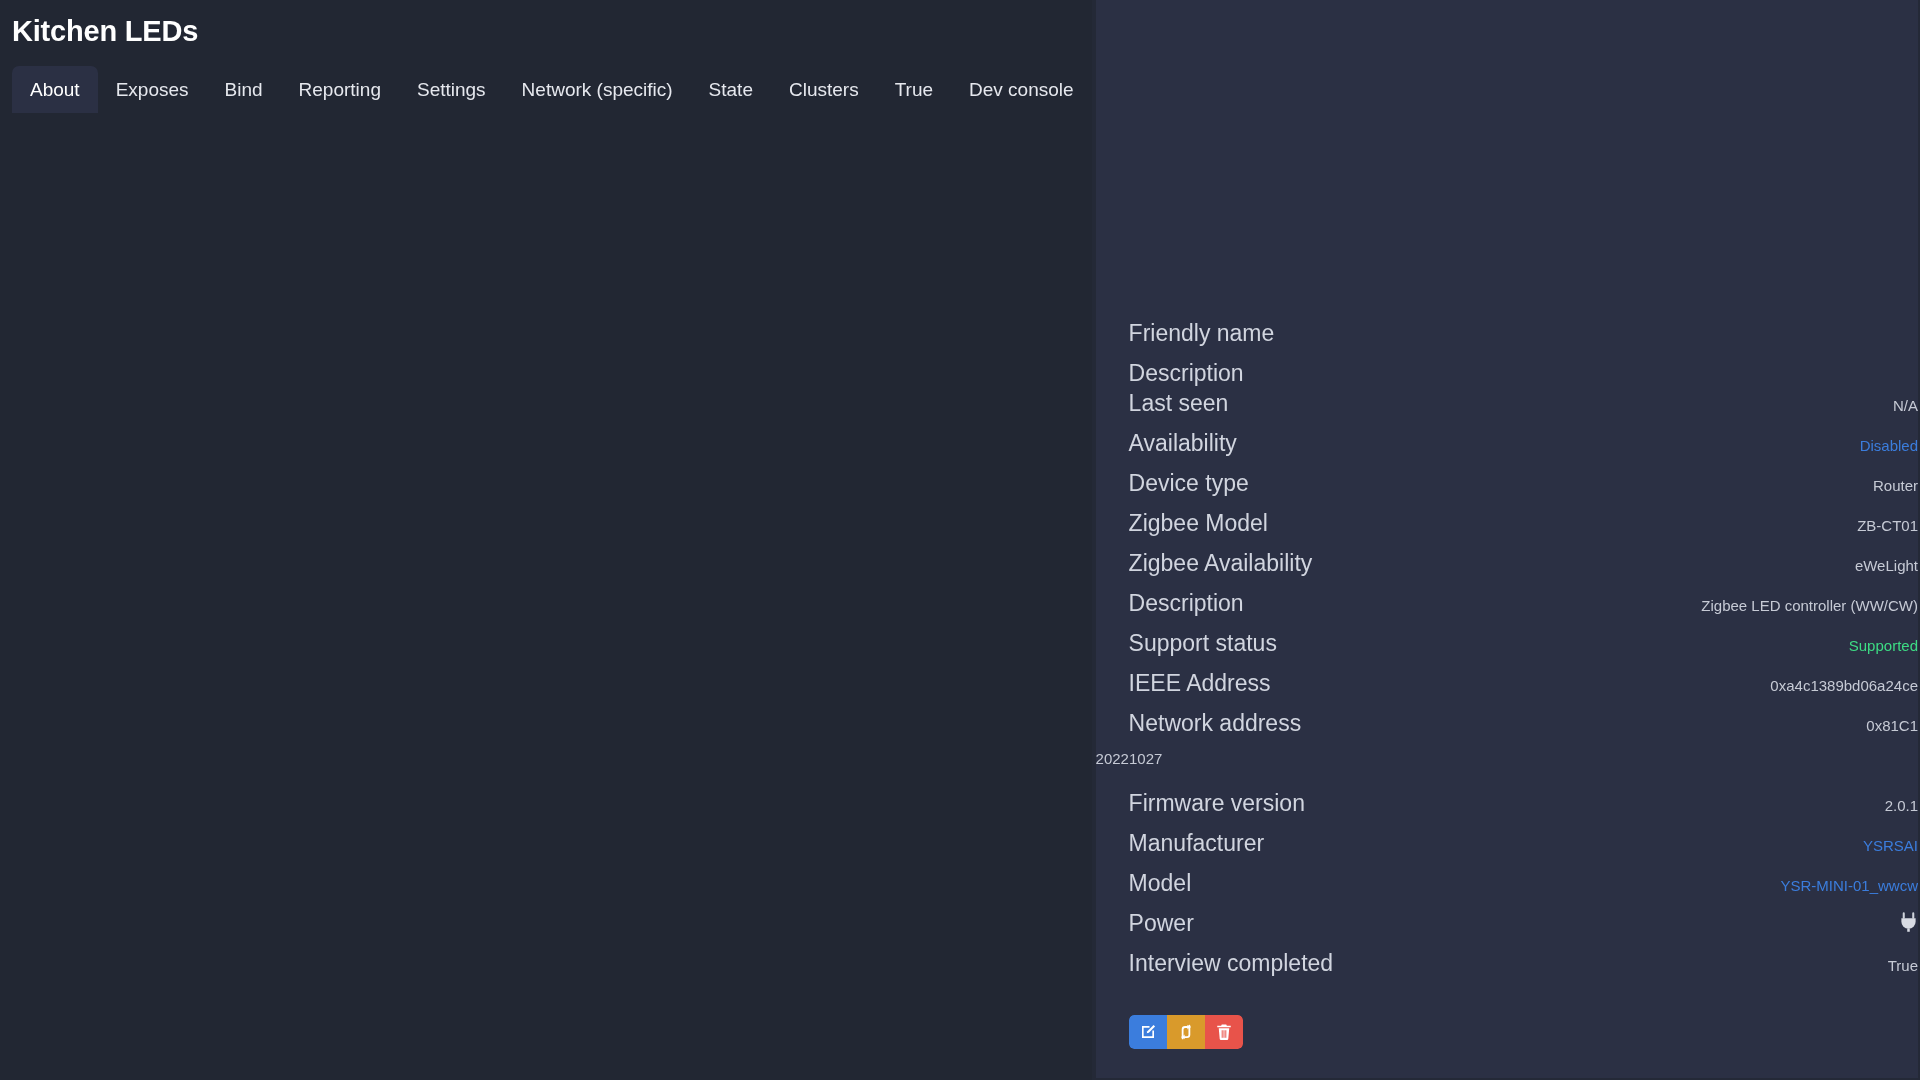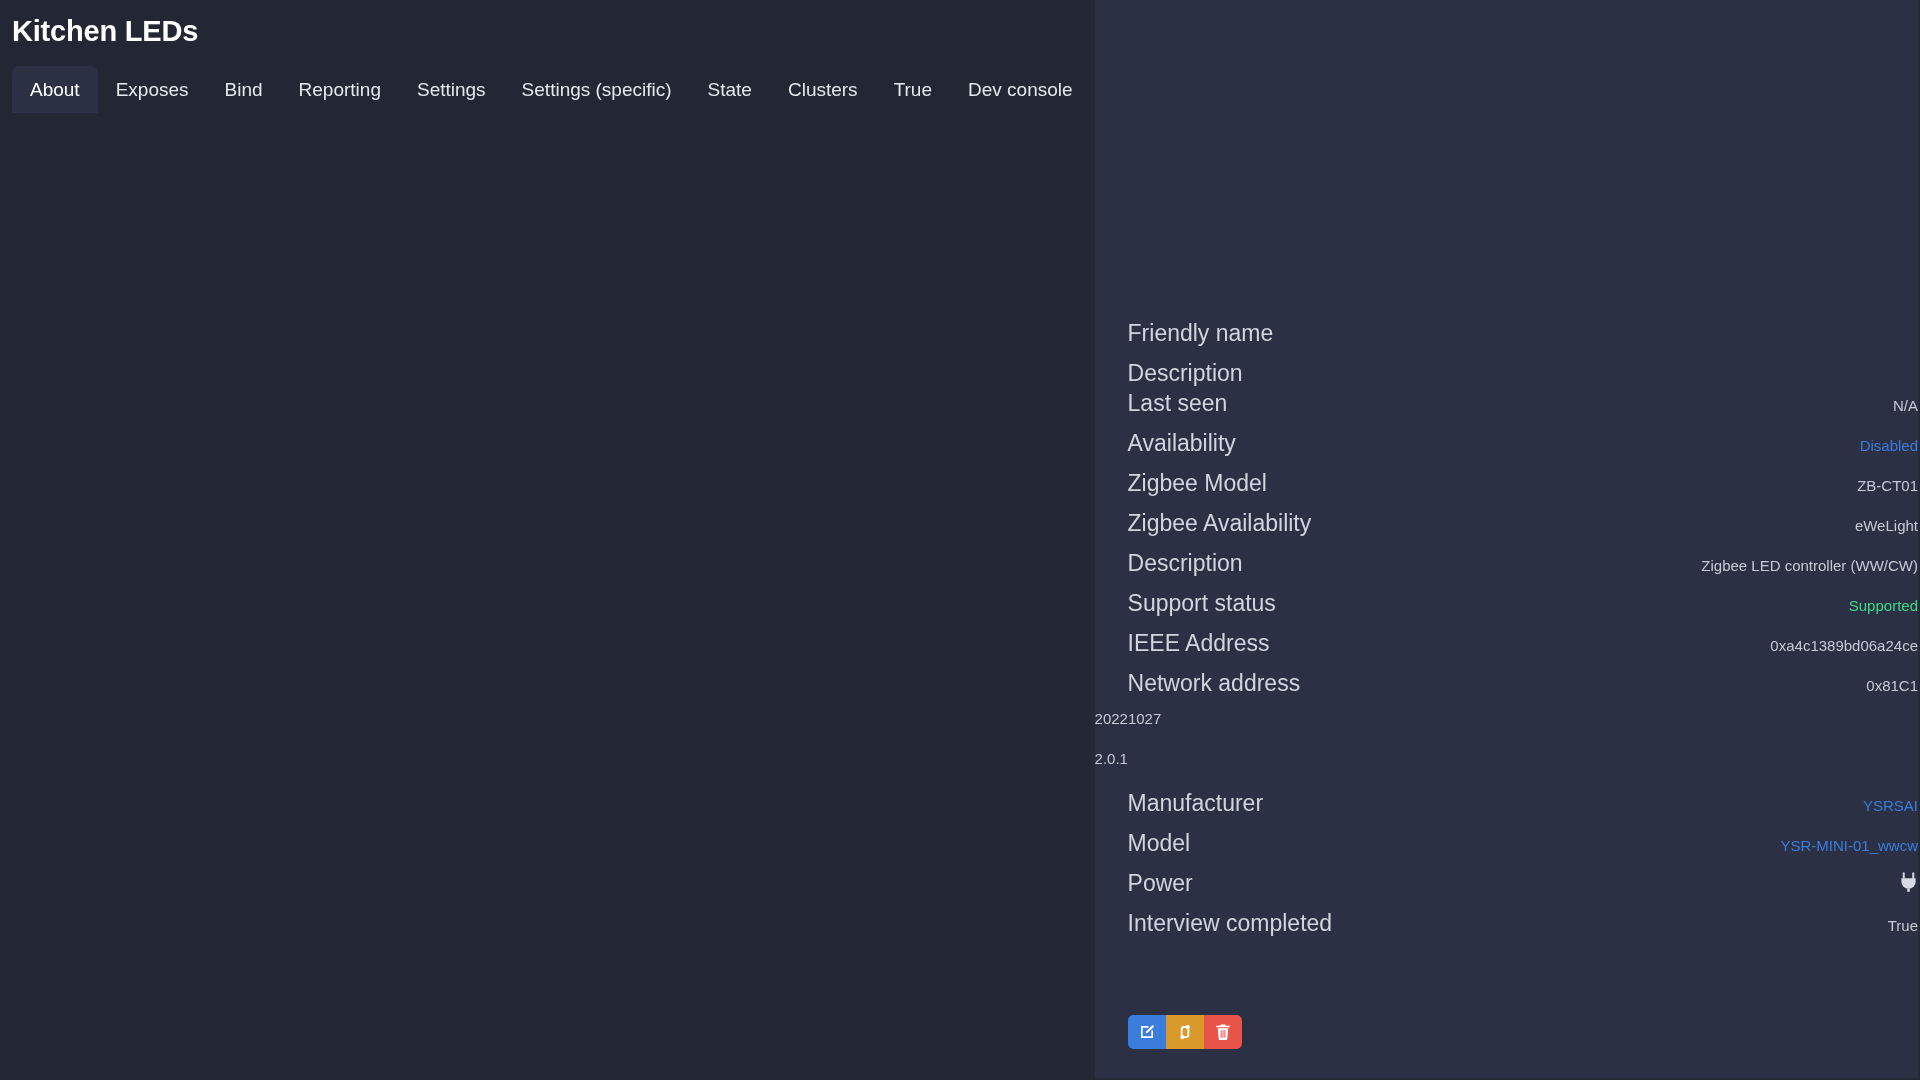--- a/index.html
+++ b/index.html
@@ -223,21 +223,21 @@
       <div class="tab">
           <span>Bind</span>
         </div>
       <div class="tab">
           <span>Reporting</span>
         </div>
       <div class="tab">
           <span>Settings</span>
         </div>
       <div class="tab">
-          <span>Settings (specific)</span>
+          <span>Network (specific)</span>
         </div>
       <div class="tab">
           <span>State</span>
         </div>
       <div class="tab">
           <span>Clusters</span>
         </div>
       <div class="tab">
           <span>True</span>
         </div>
@@ -308,20 +308,24 @@
         <div class="info-row">
           <div class="info-label">Last seen</div>
           <div class="info-value">N/A</div>
         </div>
 
         <div class="info-row">
           <div class="info-label">Availability</div>
           <div class="info-value link">Disabled</div>
         </div>
 
+        <div class="info-row">
+          <div class="info-label">Device type</div>
+          <div class="info-value">Router</div>
+        </div>
 
         <div class="info-row">
           <div class="info-label">Zigbee Model</div>
           <div class="info-value">ZB-CT01</div>
         </div>
 
         <div class="info-row">
           <div class="info-label">Zigbee Availability</div>
           <div class="info-value">eWeLight</div>
         </div>
@@ -344,20 +348,21 @@
         <div class="info-row">
           <div class="info-label">Network address</div>
           <div class="info-value">0x81C1</div>
         </div>
 
         <div class="info-row">
           <div class="info-value">20221027</div>
         </div>
 
         <div class="info-row">
+          <div class="info-label">Firmware version</div>
           <div class="info-value">2.0.1</div>
         </div>
 
         <div class="info-row">
           <div class="info-label">Manufacturer</div>
           <div class="info-value link">YSRSAI</div>
         </div>
 
         <div class="info-row">
           <div class="info-label">Model</div>

